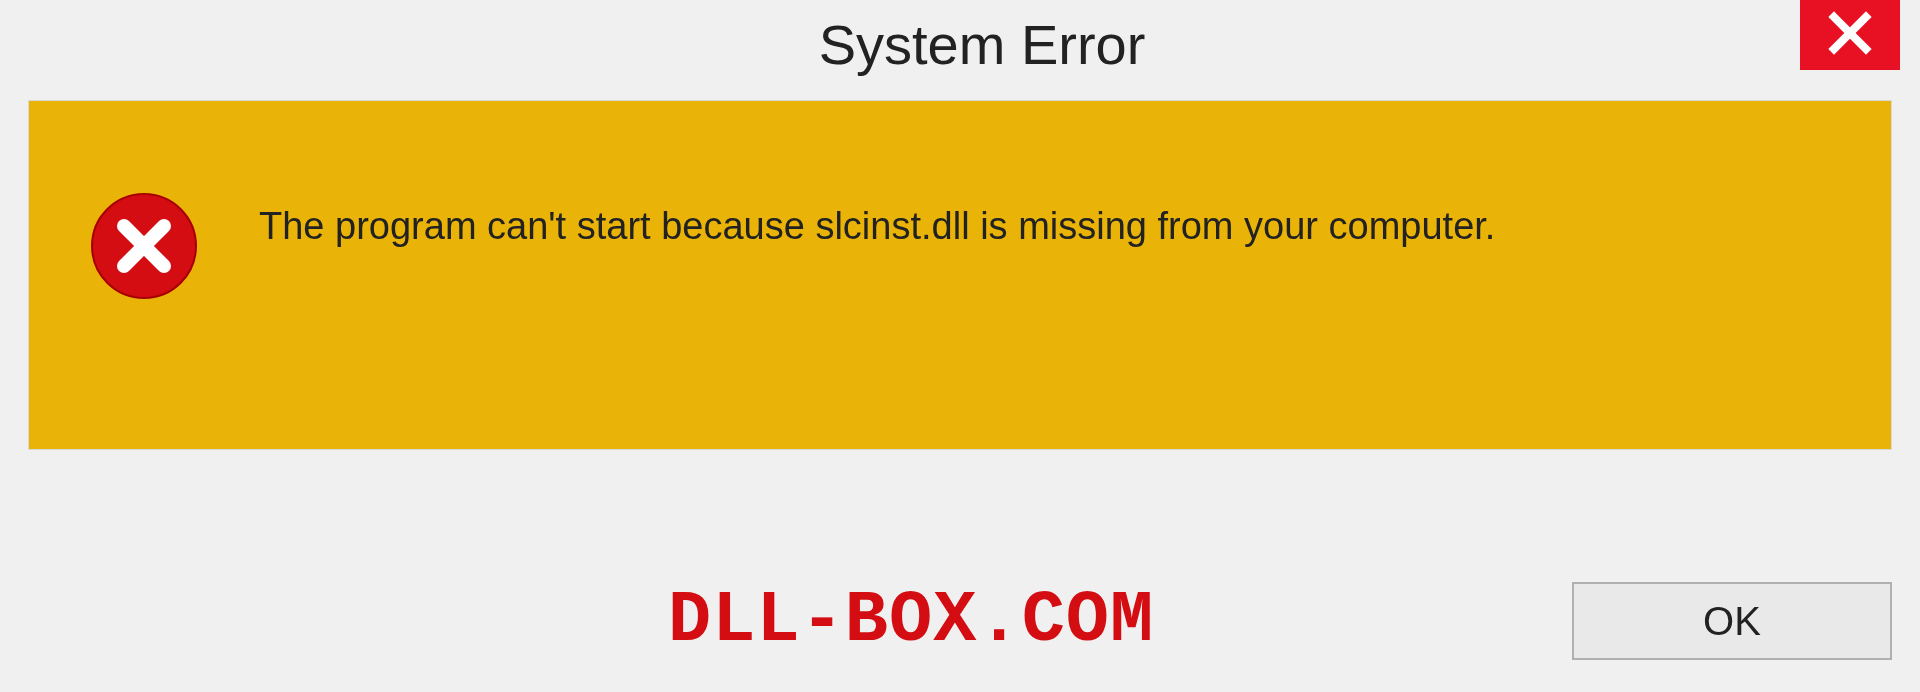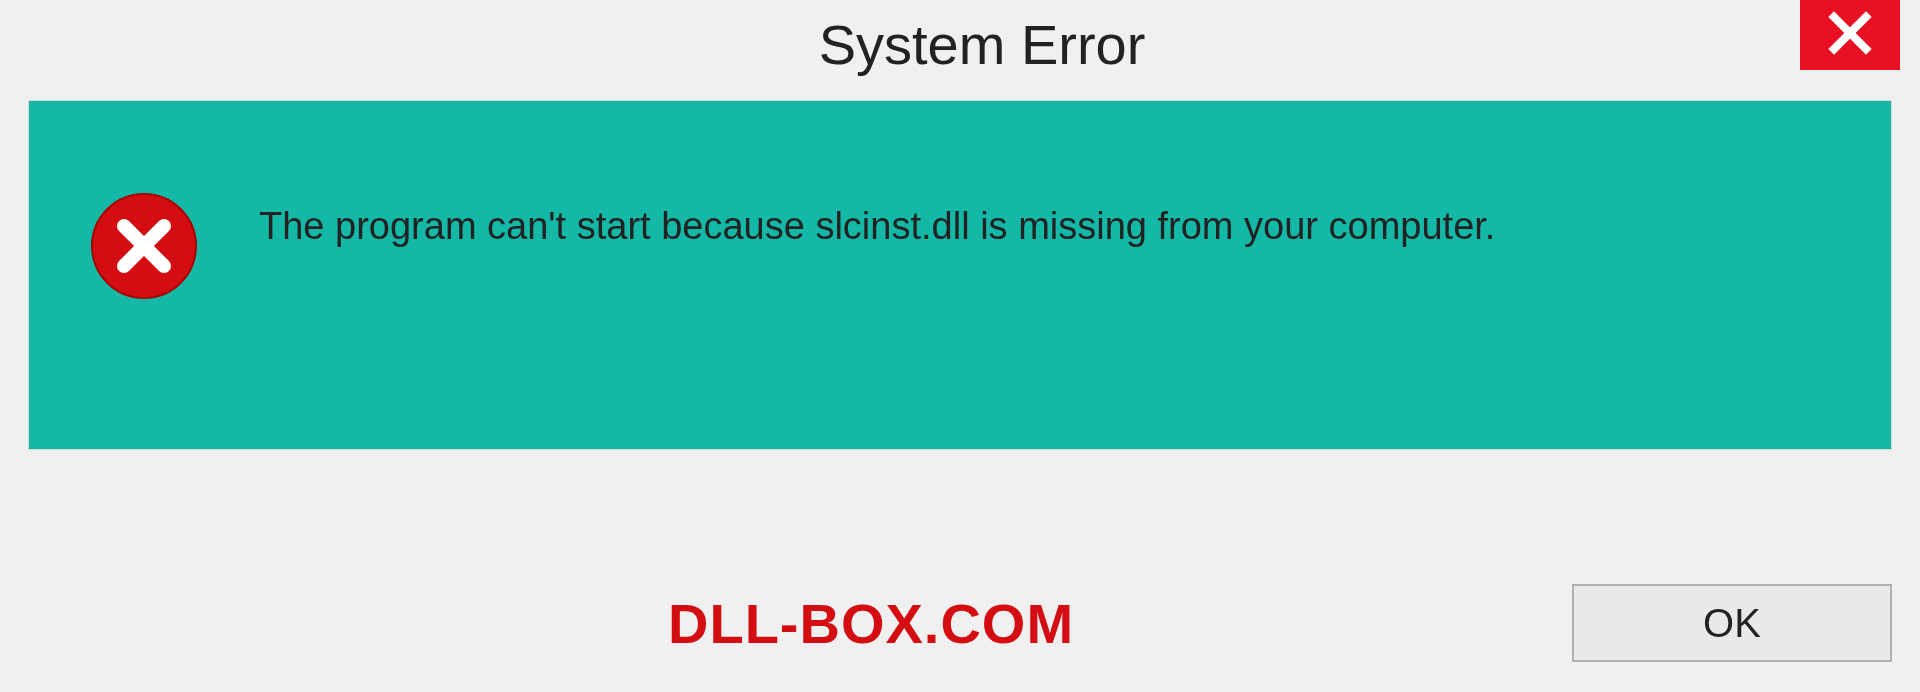--- a/index.html
+++ b/index.html
@@ -40,21 +40,21 @@
       align-items: center;
       justify-content: center;
       cursor: pointer;
     }
     .close-btn svg {
       width: 44px;
       height: 44px;
     }
     .content-panel {
       margin: 0 28px;
-      background: #14b8a6;
+      background: #eab308;
       border: 1px solid #d8d8d8;
       height: 350px;
       display: flex;
       align-items: flex-start;
       padding: 100px 60px 40px 60px;
     }
     .error-icon {
       flex: 0 0 auto;
       margin-right: 60px;
       margin-top: -10px;
@@ -75,25 +75,25 @@
     .footer {
       position: absolute;
       bottom: 30px;
       left: 28px;
       right: 28px;
       display: flex;
       align-items: center;
       justify-content: space-between;
     }
     .watermark {
-      font-size: 56px;
+      font-size: 72px;
       font-weight: 800;
       color: #d40d12;
       letter-spacing: 1px;
-      font-family: Liberation Sans, sans-serif;
+      font-family: Liberation Mono, monospace;
       margin-left: 640px;
     }
     .ok-btn {
       width: 320px;
       height: 78px;
       background: #e9e9e9;
       border: 2px solid #b0b0b0;
       display: flex;
       align-items: center;
       justify-content: center;

